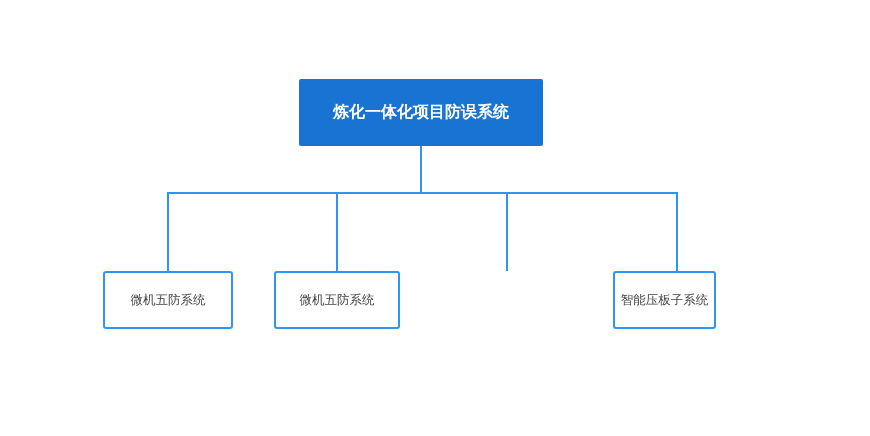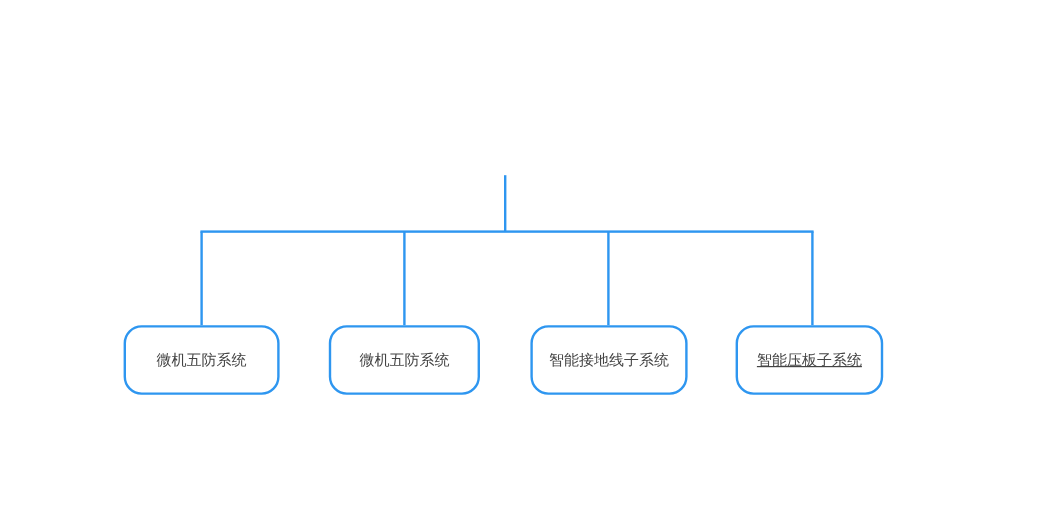--- a/index.html
+++ b/index.html
@@ -37,56 +37,56 @@
     color: var(--root-text);
     font-size: 16px;
     font-weight: bold;
     border-radius: 2px;
   }
   .node.child {
     top: 271px;
     height: 58px;
     background: var(--child-fill);
     border: 2px solid var(--child-border);
-    border-radius: 15px;
+    border-radius: 3px;
     color: var(--child-text);
     font-size: 12.5px;
   }
   .node.child.c0 { left: 103px; width: 130px; }
   .node.child.c1 { left: 274px; width: 126px; }
   .node.child.c2 { left: 442px; width: 131px; }
-  .node.child.c3 { left: 613px; width: 123px; text-decoration: underline; }
+  .node.child.c3 { left: 613px; width: 103px; }
   .line {
     position: absolute;
     background: var(--line);
   }
   .line.v { width: 2px; }
   .line.h { height: 2px; }
   .line.root-drop { left: 420px; top: 146px; height: 47px; }
   .line.rail { left: 167px; top: 192px; width: 511px; }
   .line.drop { top: 193px; height: 78px; }
   .line.drop.d0 { left: 167px; }
   .line.drop.d1 { left: 336px; }
   .line.drop.d2 { left: 506px; }
   .line.drop.d3 { left: 676px; }
 </style>
 </head>
 <body>
 
 <div class="canvas">
 
+  <div class="node root">炼化一体化项目防误系统</div>
 
   <div class="line v root-drop"></div>
   <div class="line h rail"></div>
   <div class="line v drop d0"></div>
   <div class="line v drop d1"></div>
   <div class="line v drop d2"></div>
   <div class="line v drop d3"></div>
 
   <div class="node child c0">微机五防系统</div>
 
   <div class="node child c1">微机五防系统</div>
 
-  <div class="node child c2">智能接地线子系统</div>
 
   <div class="node child c3">智能压板子系统</div>
 
 </div>
 
 </body></html>

